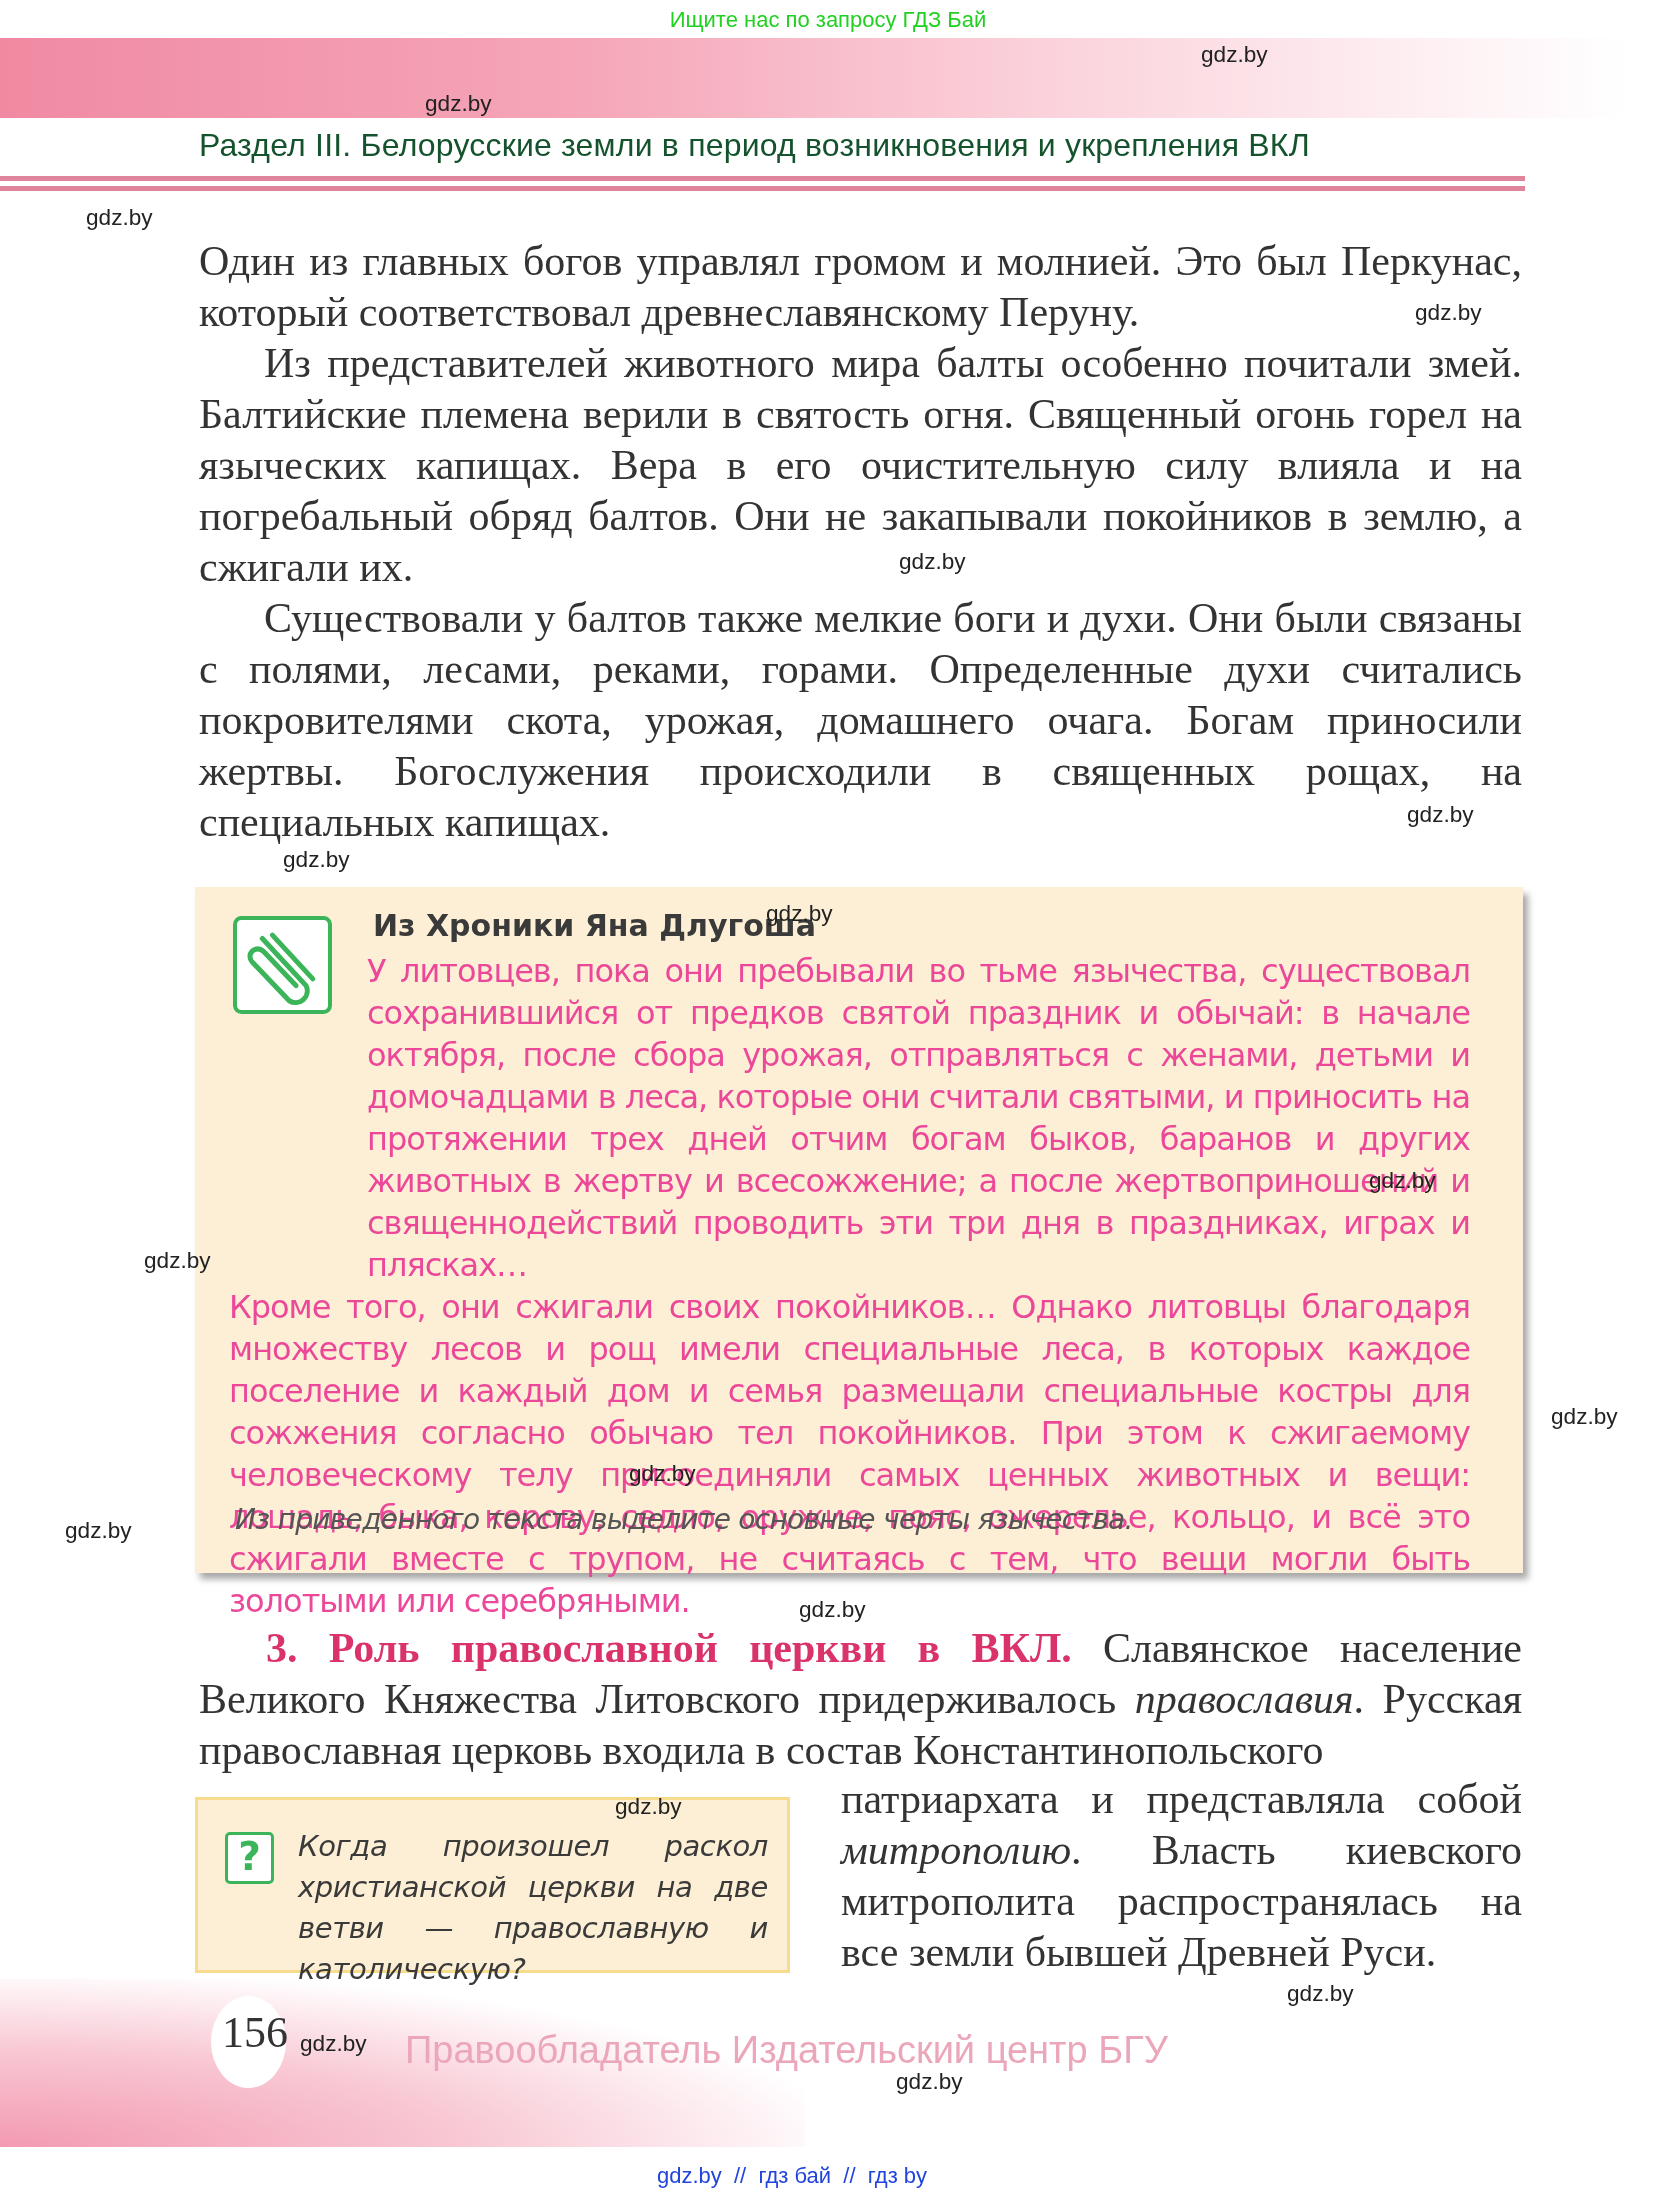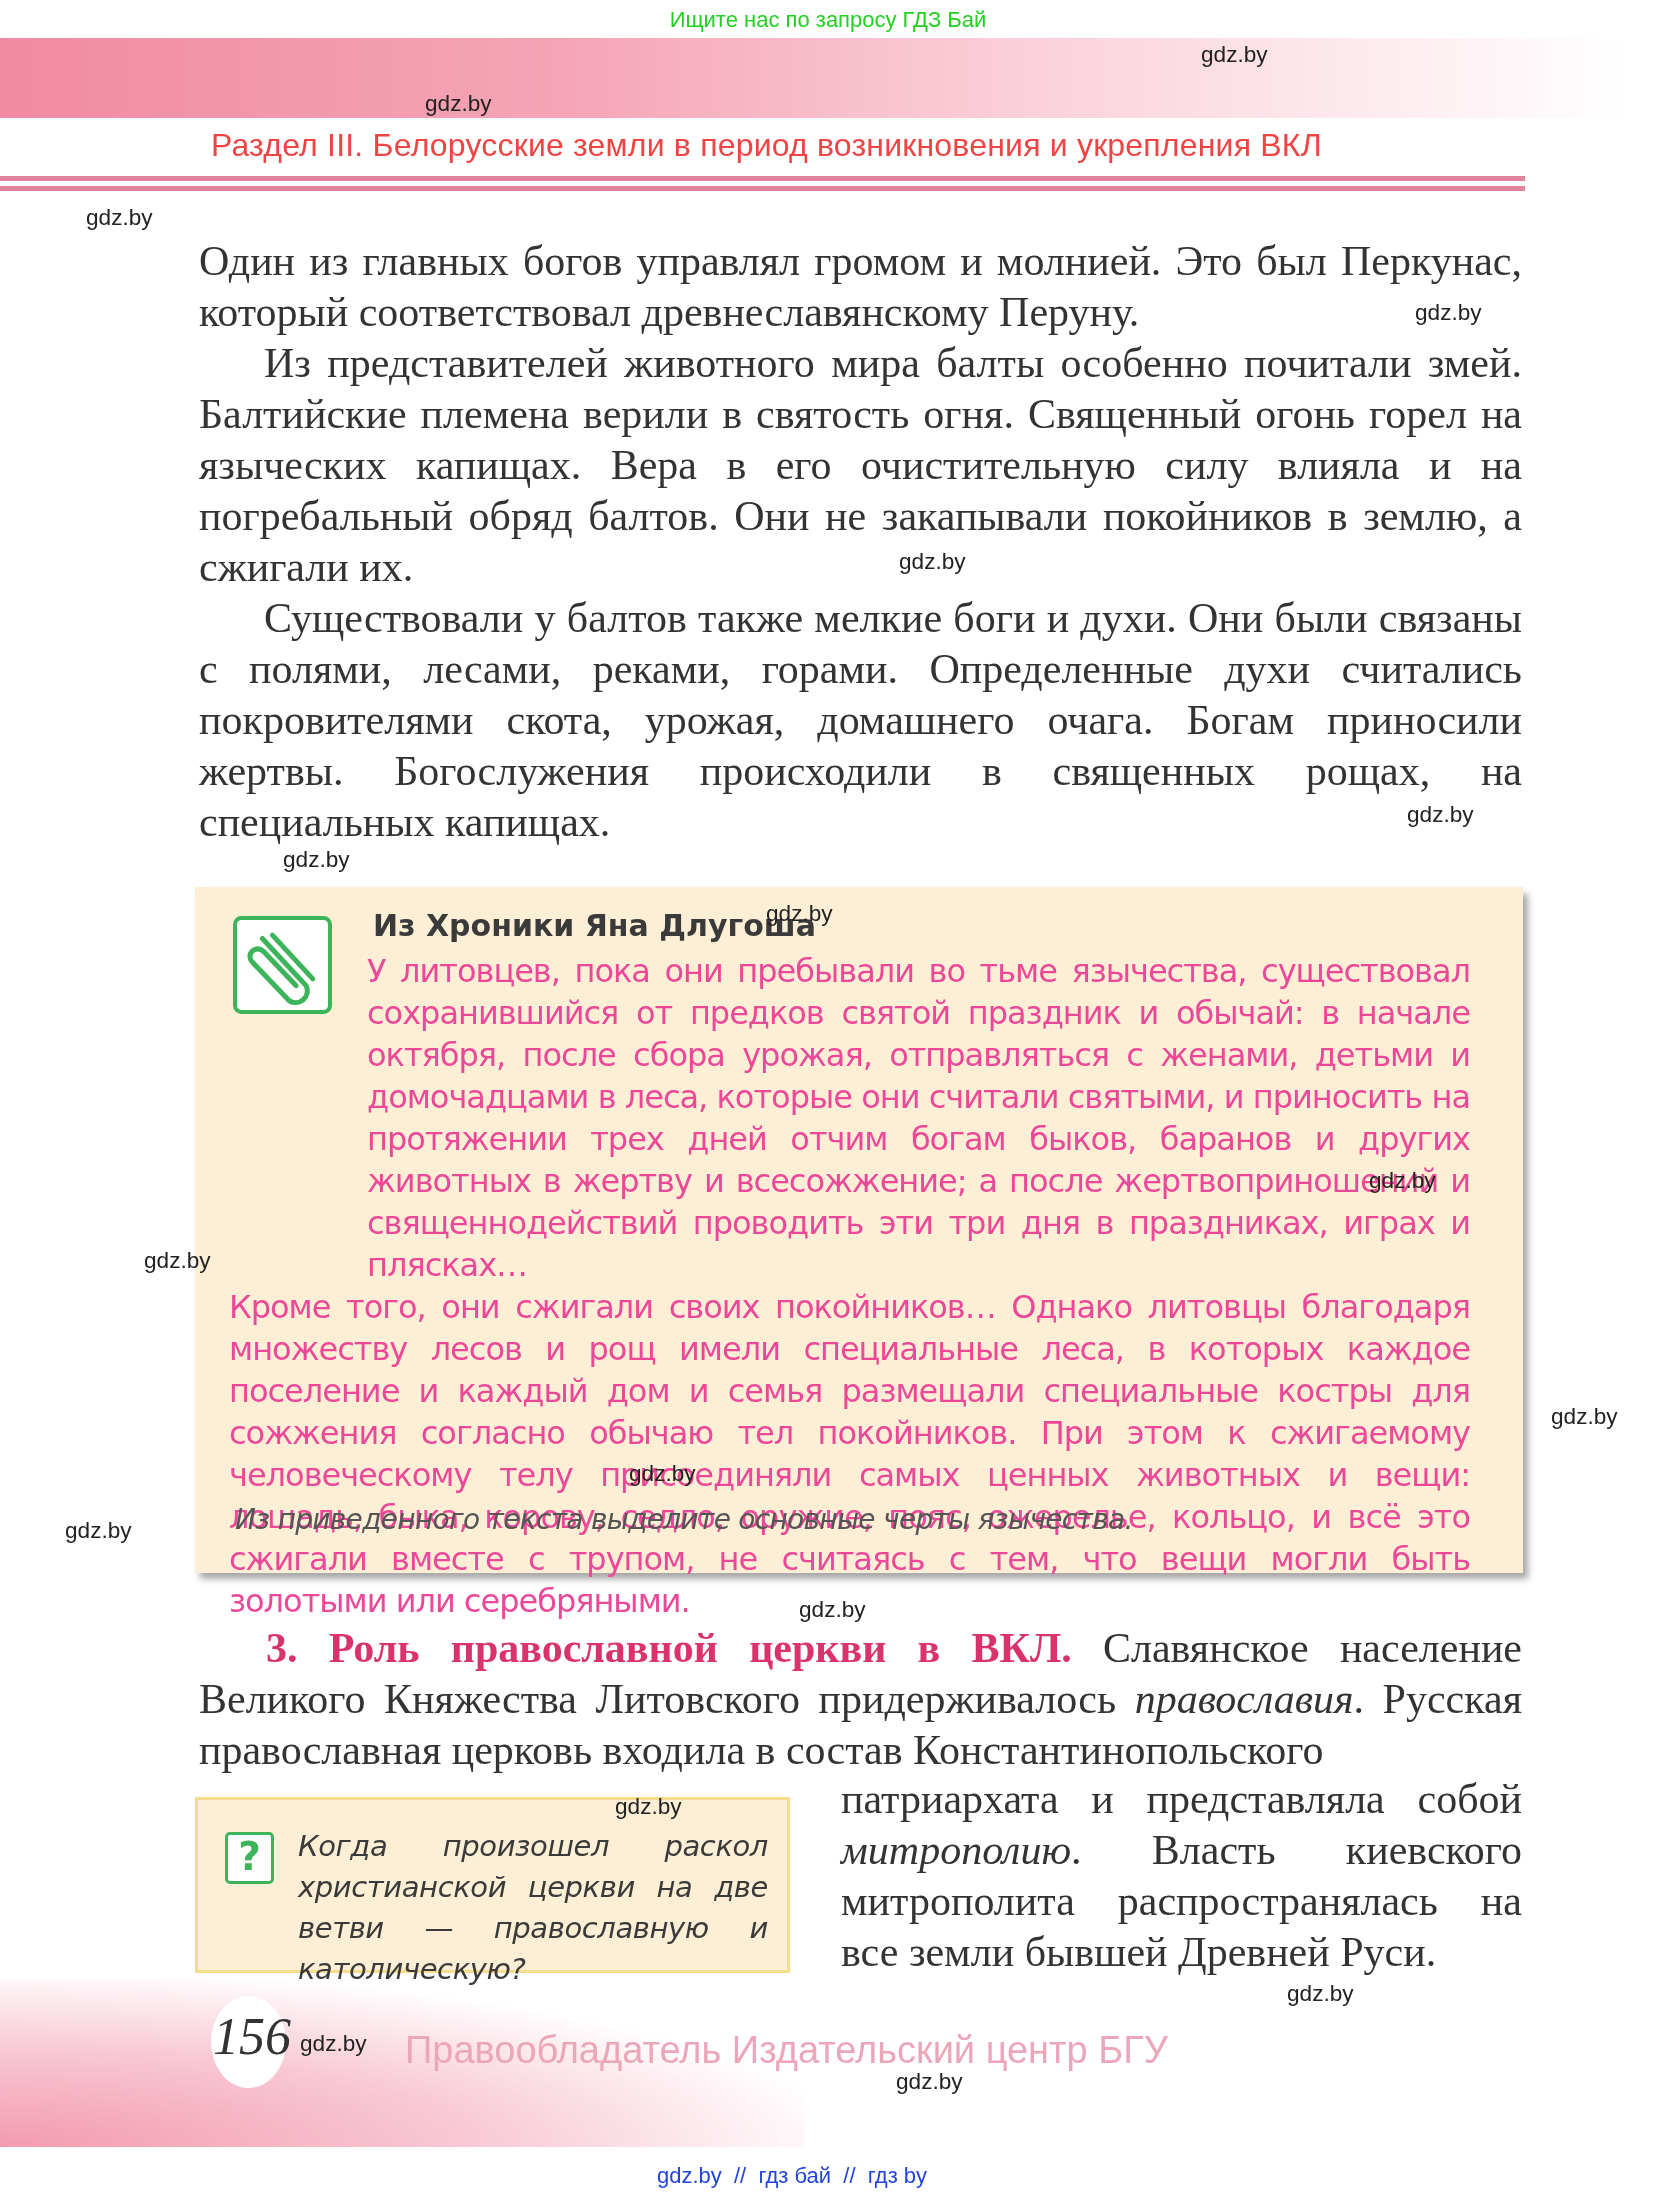--- a/index.html
+++ b/index.html
@@ -1,41 +1,41 @@
 <!DOCTYPE html>
 <html style="font-size:13.4px"><head>
 <meta charset="utf-8">
 <style>
   html, body { margin:0; padding:0; }
   body { width:1664px; height:2205px; position:relative; background:#ffffff; overflow:hidden; font-family:"Liberation Serif", serif; color:#333; }
   .abs { position:absolute; }
   .top-banner { left:0; top:6.7px; width:1656px; text-align:center; font-family:"Liberation Sans", sans-serif; font-size:22px; color:#22d022; }
   .pink-band { left:0; top:38px; width:1627px; height:80px; background:linear-gradient(90deg,#f08aa2 0%,#f5a5b7 35%,#fbd3dc 65%,#ffffff 100%); }
   .wm { font-family:"Liberation Sans", sans-serif; font-size:22.6px; color:#222; }
-  .section-header { left:199px; top:127px; font-family:"Liberation Sans", sans-serif; font-size:32px; color:#ef4444; letter-spacing:0.2px;margin-left:12px; }
+  .section-header { left:199px; top:127px; font-family:"Liberation Sans", sans-serif; font-size:32px; color:#14532d; letter-spacing:0.2px; }
   .hline { left:0; width:1525px; height:5px; background:#e0849c; }
   .body-text { left:199px; width:1323px; font-size:42px; line-height:51px; color:#333; text-align:justify; }
   .body-text p { margin:0; }
   .indent { text-indent:65px; }
   .source-box { left:195px; top:887px; width:1328px; height:686px; background:#fdefd5; box-shadow:5px 6.7px 6.7px rgba(0,0,0,0.35); }
   .clip-icon { left:233px; top:916px; width:99px; height:98px; background:#ffffff; border:4.2px solid #3cb55a; border-radius:8.4px; box-sizing:border-box; }
   .box-title { left:373px; top:908px; font-family:"DejaVu Sans", sans-serif; font-weight:bold; font-size:30px; color:#3a3a3a; }
   .box-text { left:229px; top:950px; width:1241px; font-family:"DejaVu Sans", sans-serif; font-size:32px; line-height:42px; color:#ec4899; text-align:justify; letter-spacing:-1px; }
   .box-text .l1 { padding-left:138px; }
   .box-task { left:235px; top:1503px; font-family:"DejaVu Sans", sans-serif; font-style:italic; font-size:28px; color:#555; letter-spacing:-0.7px; }
   .heading-line { left:199px; top:1623px; width:1323px; font-size:42px; line-height:51px; color:#333; text-align:justify; }
   .heading-red { color:#d9336a; font-weight:bold; }
   .question-box { left:195px; top:1797px; width:595px; height:176px; background:#fdefd5; border:3.4px solid #f7dc8e; box-sizing:border-box; }
   .q-icon { left:225px; top:1832px; width:49px; height:52px; border:3.4px solid #3cb55a; border-radius:5px; background:#fff; box-sizing:border-box; color:#3cb55a; font-family:"DejaVu Sans", sans-serif; font-weight:bold; font-size:39px; line-height:44px; text-align:center; }
   .q-text { left:298px; top:1826px; width:470px; font-family:"DejaVu Sans", sans-serif; font-style:italic; font-size:29px; line-height:41px; color:#3a3a3a; text-align:justify; letter-spacing:-0.4px; }
   .right-col { left:841px; top:1774px; width:681px; font-size:42px; line-height:51px; color:#333; text-align:justify; }
   .right-col p { margin:0; }
   .footer-grad { left:0; top:1979px; width:805px; height:168px; background:radial-gradient(ellipse at 0% 100%, #f39ab1 0%, #f8c7d3 40%, rgba(255,255,255,0) 75%); }
   .page-num-circle { left:211px; top:1996px; width:75px; height:92px; background:#fff; border-radius:50%; }
-  .page-num { left:213px; top:2007px; width:75px; text-align:left; font-size:52px; color:#333;font-style:italic; }
+  .page-num { left:213px; top:2007px; width:75px; text-align:right; font-size:44px; color:#333; }
   .copyright { left:405px; top:2029px; font-family:"Liberation Sans", sans-serif; font-size:38px; color:#eba6ba; }
   .bottom-links { left:0; top:2163px; width:1584px; text-align:center; font-family:"Liberation Sans", sans-serif; font-size:22px; color:#2244dd; }
   i { }
 </style>
 </head>
 <body>
 
 <div class="abs top-banner">Ищите нас по запросу ГДЗ Бай</div>
 <div class="abs pink-band"></div>
 <div class="abs wm" style="left:1201px;top:42px;">gdz.by</div>

